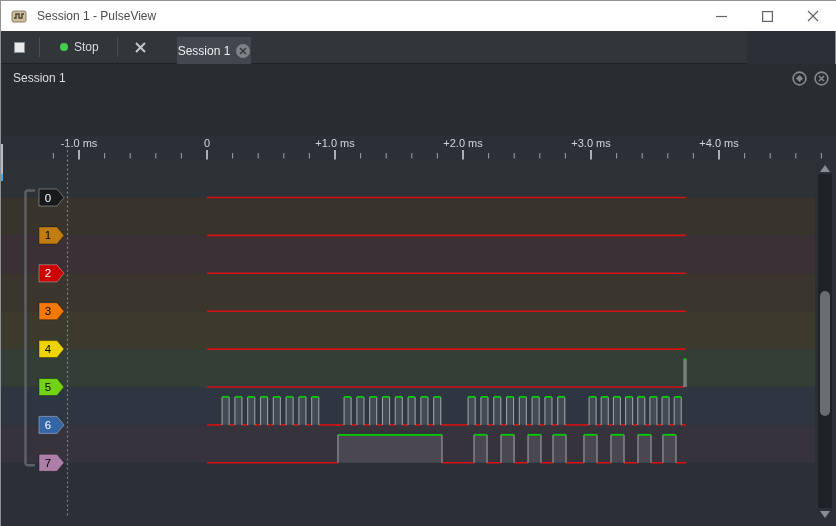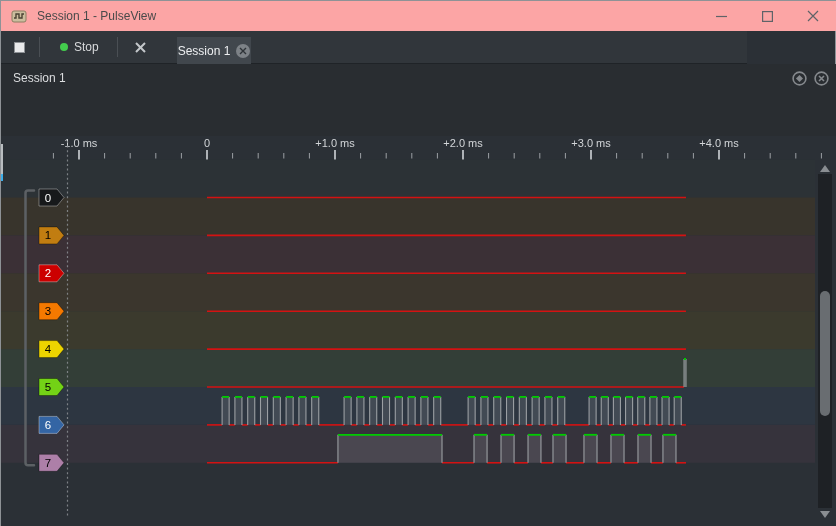--- a/index.html
+++ b/index.html
@@ -1,21 +1,21 @@
 <!DOCTYPE html>
 <html><head>
 <meta charset="utf-8">
 <style>
   html,body{margin:0;padding:0;}
   body{width:836px;height:526px;position:relative;overflow:hidden;
        font-family:"Liberation Sans",sans-serif;background:#2b3036;}
   .window{position:absolute;inset:0;border:1px solid #8e9296;box-sizing:border-box;}
 
   
-  .titlebar{position:absolute;left:0;top:0;width:836px;height:30px;background:#fca5a5;
+  .titlebar{position:absolute;left:0;top:0;width:836px;height:30px;background:#ffffff;
             display:flex;align-items:center;box-sizing:border-box;}
   .app-icon{width:18px;height:18px;margin-left:9px;}
   .title-text{margin-left:9px;font-size:12px;color:#4a4a4a;}
   .win-controls{position:absolute;right:1px;top:0;height:30px;display:flex;}
   .win-btn{width:46px;height:30px;display:flex;align-items:center;justify-content:center;}
 
   
   .main-toolbar{position:absolute;left:0;top:30px;width:746px;height:33px;background:#31363b;
                 border-bottom:1px solid #1f2327;box-sizing:border-box;display:flex;align-items:center;}
   .mt-sep{width:1px;height:20px;background:#4a4f54;margin:0 2px;}

